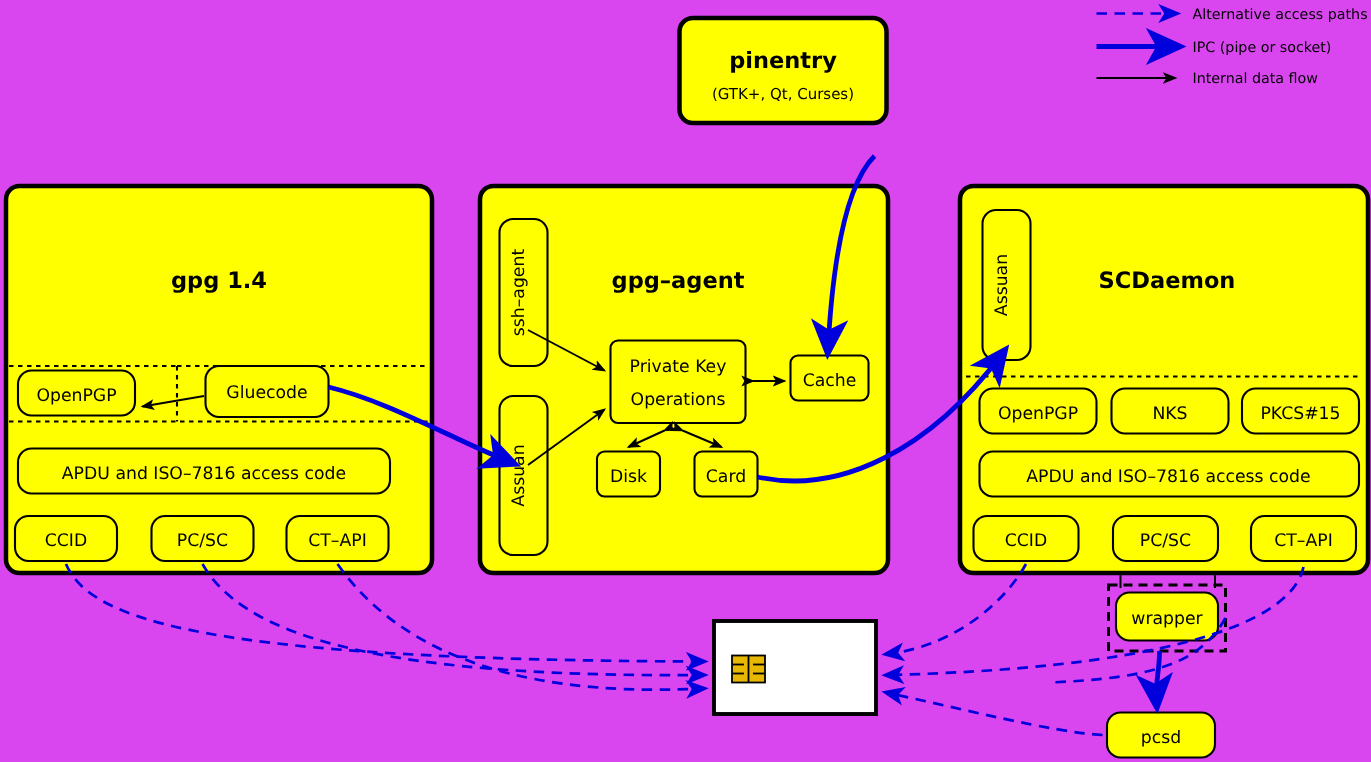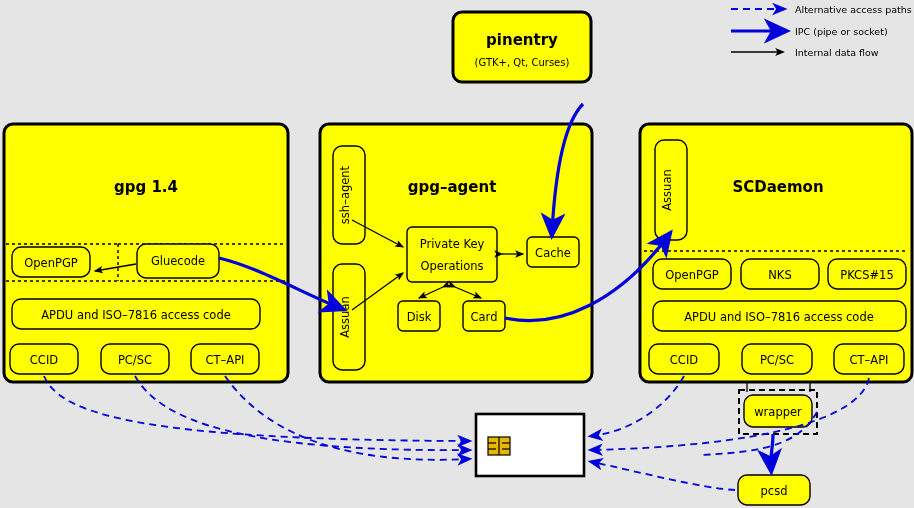--- a/index.html
+++ b/index.html
@@ -1,18 +1,18 @@
 <!DOCTYPE html>
 <html><head>
 <meta charset="utf-8">
 <style>
   html,body{margin:0;padding:0;background:#ffffff;}
   body{width:914px;height:508px;overflow:hidden;
        font-family:"DejaVu Sans","Liberation Sans",sans-serif;}
-  #stage{position:relative;width:914px;height:508px;background:#e5e5e5;}
+  #stage{position:relative;width:914px;height:508px;background:#d946ef;}
   svg{position:absolute;left:0;top:0;width:914px;height:508px;}
   .bx{fill:#ffff00;stroke:#000000;}
   .bx-thick{stroke-width:3;}
   .bx-thin{stroke-width:1.4;}
   .card-rect{fill:#ffffff;stroke:#000000;stroke-width:2.6;}
   .chip{fill:#e8b800;stroke:#000000;stroke-width:1.2;}
   .chipline{stroke:#000000;stroke-width:1.2;fill:none;}
   .dash-region{fill:none;stroke:#000000;stroke-width:1.4;stroke-dasharray:3 3;}
   .dash-region-thick{fill:none;stroke:#000000;stroke-width:2;stroke-dasharray:6 4;}
   .ipc{fill:none;stroke:#0000dd;stroke-width:3.2;}

